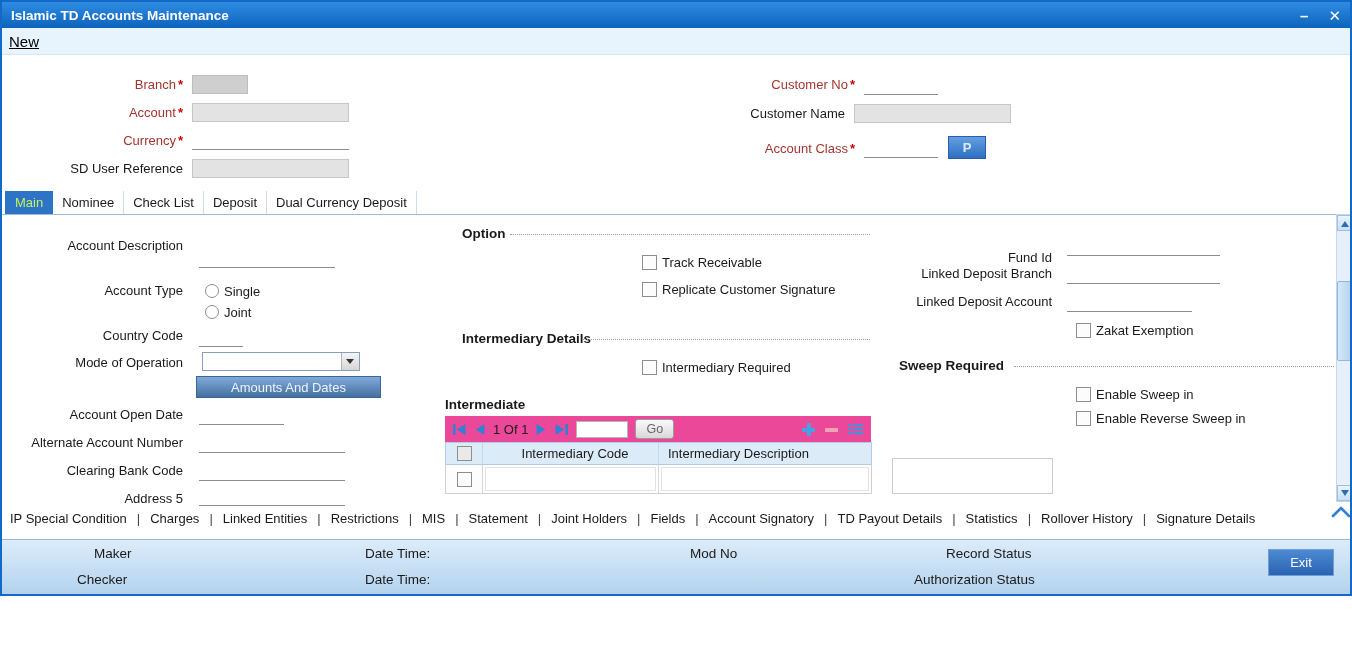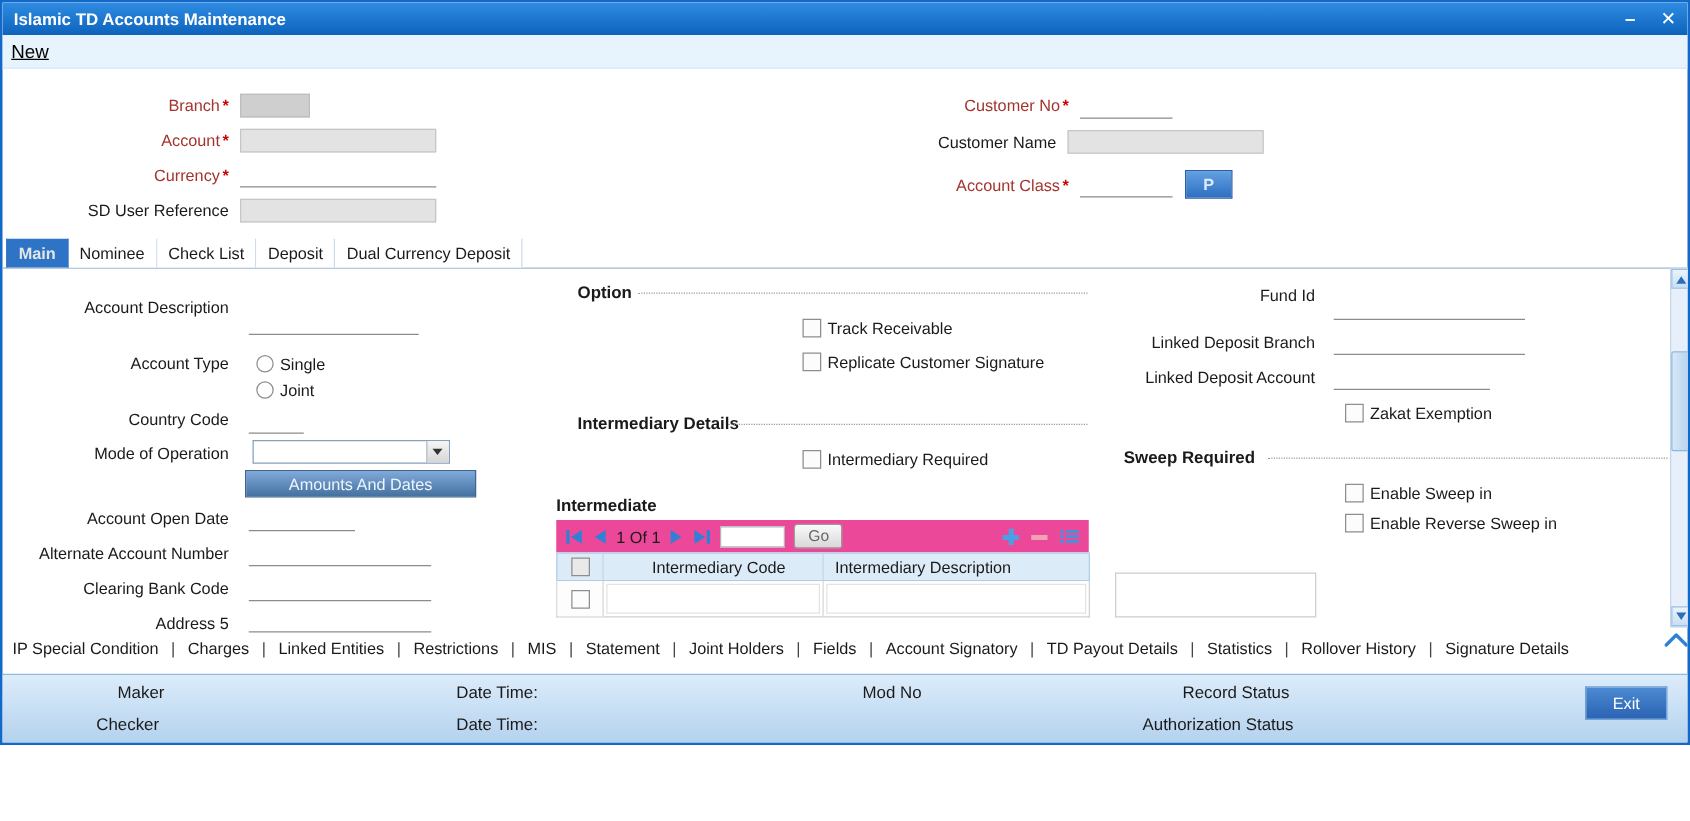--- a/index.html
+++ b/index.html
@@ -15,21 +15,21 @@
   .lbl.r{text-align:right;}
   .red{color:#a3342e;}
   .star{color:#c00;font-weight:bold;margin-left:2px;}
   input.box{position:absolute;border:1px solid #c6c6c6;background:#e3e3e3;height:19px;box-sizing:border-box;padding:0 3px;font:inherit;outline:none;}
   input.box.dark{background:#cfcfcf;border-color:#bdbdbd;}
   input.line{position:absolute;border:none;border-bottom:1px solid #8c8c8c;background:transparent;height:17px;box-sizing:border-box;padding:0 2px;font:inherit;outline:none;}
   .pbtn{position:absolute;background:linear-gradient(#63a0e2,#2d6fc2);border:1px solid #2a5fa8;color:#dcebfa;font-weight:bold;text-align:center;cursor:pointer;font-size:13px;font-family:inherit;}
   .tabbar{position:absolute;left:0;top:189px;width:100%;height:24px;border-bottom:1px solid #9db9d5;display:flex;align-items:flex-end;padding-left:3px;box-sizing:border-box;}
   .tab{height:23px;line-height:23px;padding:0 9px;border-right:1px solid #cddcea;cursor:pointer;white-space:nowrap;background:#fff;}
   .tab:first-child{border-left:1px solid #cddcea;}
-  .tab.active{background:#2e74c6;color:#e5e5e5;border-color:#2e74c6;font-weight:bold;}
+  .tab.active{background:#2e74c6;color:#bef264;border-color:#2e74c6;}
   .sect{position:absolute;font-weight:bold;white-space:nowrap;font-size:13.5px;}
   .dotline{position:absolute;border-top:1px dotted #9b9b9b;height:0;}
   .checkrow,.radiorow{position:absolute;display:flex;align-items:center;gap:5px;white-space:nowrap;height:16px;}
   .cb{width:13px;height:13px;border:1px solid #8e8e8e;background:#fcfcfc;display:inline-block;flex:0 0 auto;}
   .cb.head{background:#e9e9e9;}
   .radio{width:12px;height:12px;border:1px solid #8e8e8e;border-radius:50%;background:#fff;display:inline-block;flex:0 0 auto;}
   .select{position:absolute;border:1px solid #86a0bc;background:#fff;box-sizing:border-box;cursor:pointer;}
   .select .arrowbox{position:absolute;top:0;right:0;bottom:0;width:17px;background:linear-gradient(#f5f5f5,#d6d6d6);border-left:1px solid #aab6c2;}
   .select .arrowbox::after{content:"";position:absolute;left:4px;top:6px;border:4px solid transparent;border-top:5px solid #333;}
   .bigbtn{position:absolute;background:linear-gradient(#7fa9da,#44719f);border:1px solid #3c6795;color:#eef4fb;text-align:center;cursor:pointer;font-size:13px;font-family:inherit;box-sizing:border-box;}
@@ -234,21 +234,21 @@
     </div>
     <div class="grid-row">
       <div class="gc gc-cb">
           <span class="cb"></span>
         </div>
       <div class="gc gc-c1"><input class="cellinput" style=""></div>
       <div class="gc gc-c2"><input class="cellinput" style=""></div>
     </div>
   </div>
 
-  <div class="lbl r" style="left:890px;top:227px;width:160px"><span>Fund Id</span></div>
+  <div class="lbl r" style="left:890px;top:248px;width:160px"><span>Fund Id</span></div>
   <input class="line" style="left: 1065px; top: 237px; width: 153px;">
 
   <div class="lbl r" style="left:890px;top:264px;width:160px"><span>Linked Deposit Branch</span></div>
   <input class="line" style="left: 1065px; top: 265px; width: 153px;">
 
   <div class="lbl r" style="left:890px;top:292px;width:160px"><span>Linked Deposit Account</span></div>
   <input class="line" style="left: 1065px; top: 293px; width: 125px;">
 
   <div class="checkrow" style="left:1074px;top:320px">
     <span class="cb"></span>

